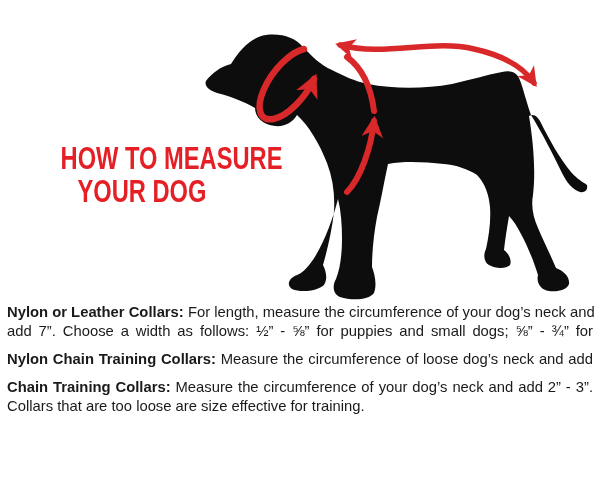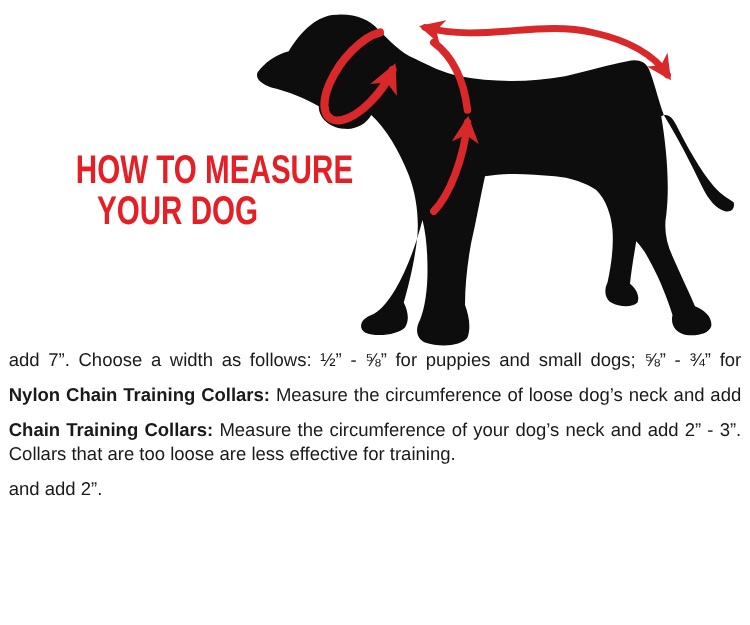--- a/index.html
+++ b/index.html
@@ -1,18 +1,19 @@
 <!DOCTYPE html>
 <html><head>
 <meta charset="utf-8">
 <style>
   html,body{margin:0;padding:0;background:#fff;}
   .stage{
     position:relative;width:600px;height:424px;background:#fff;overflow:hidden;
     font-family:"Liberation Sans",sans-serif;
+    margin-top:23px;
   }
   .diagram{position:absolute;left:0;top:0;width:600px;height:300px;}
   .heading{
     position:absolute;left:32px;top:119px;width:220px;
     font-size:32px;line-height:33px;font-weight:bold;text-align:center;
     color:#e41f25;letter-spacing:0px;
     transform:scaleX(0.74);transform-origin:50% 0;
     white-space:nowrap;
   }
   .copy{
@@ -98,30 +99,30 @@
   </svg>
 
   <div class="heading">
     <div>HOW TO MEASURE</div>
     <div>YOUR DOG</div>
   </div>
 
   <div class="copy">
 
     <p class="para">
+      <span class="ln j"><b>Nylon or Leather Collars:</b> <span>For length, measure the circumference of your dog’s neck and</span></span>
       <span class="ln j">add 7”. Choose a width as follows: ½” - ⅝” for puppies and small dogs; ⅝” - ¾” for</span>
     </p>
 
     <p class="para">
       <span class="ln j"><b>Nylon Chain Training Collars:</b> <span>Measure the circumference of loose dog’s neck and add</span></span>
     </p>
 
     <p class="para">
       <span class="ln j"><b>Chain Training Collars:</b> <span>Measure the circumference of your dog’s neck and add 2” - 3”.</span></span>
-      <span class="ln">Collars that are too loose are less effective for training.</span>
+      <span class="ln">Collars that are too loose are size effective for training.</span>
     </p>
 
     <p class="para">
-      <span class="ln">and add 2”.</span>
     </p>
 
   </div>
 </div>
 
 </body></html>

